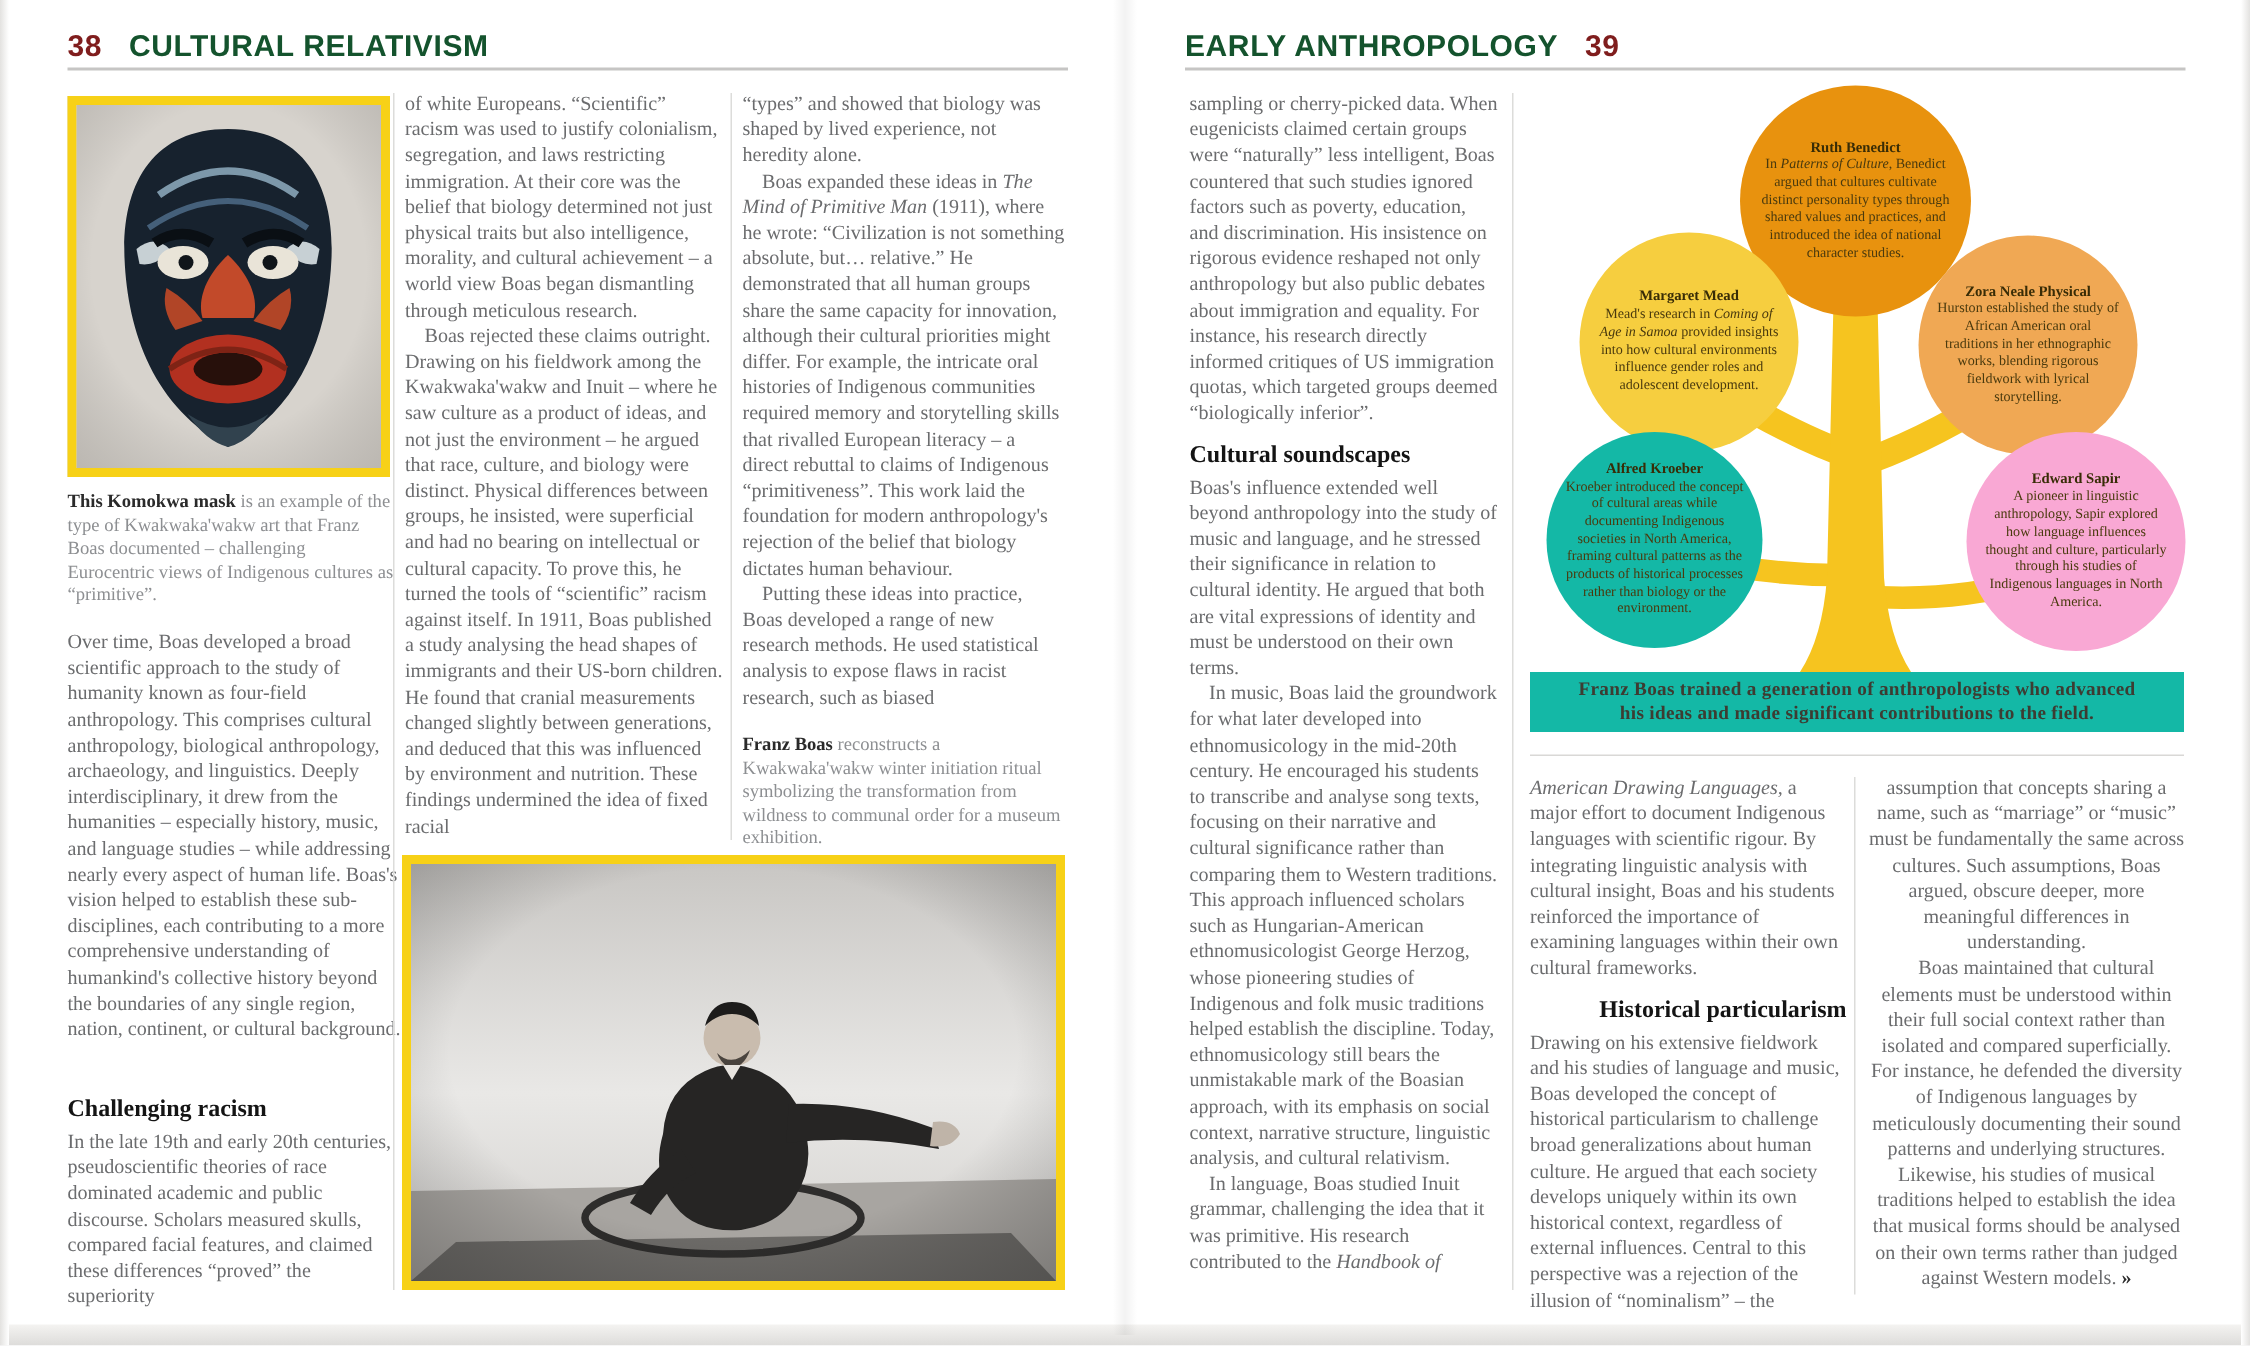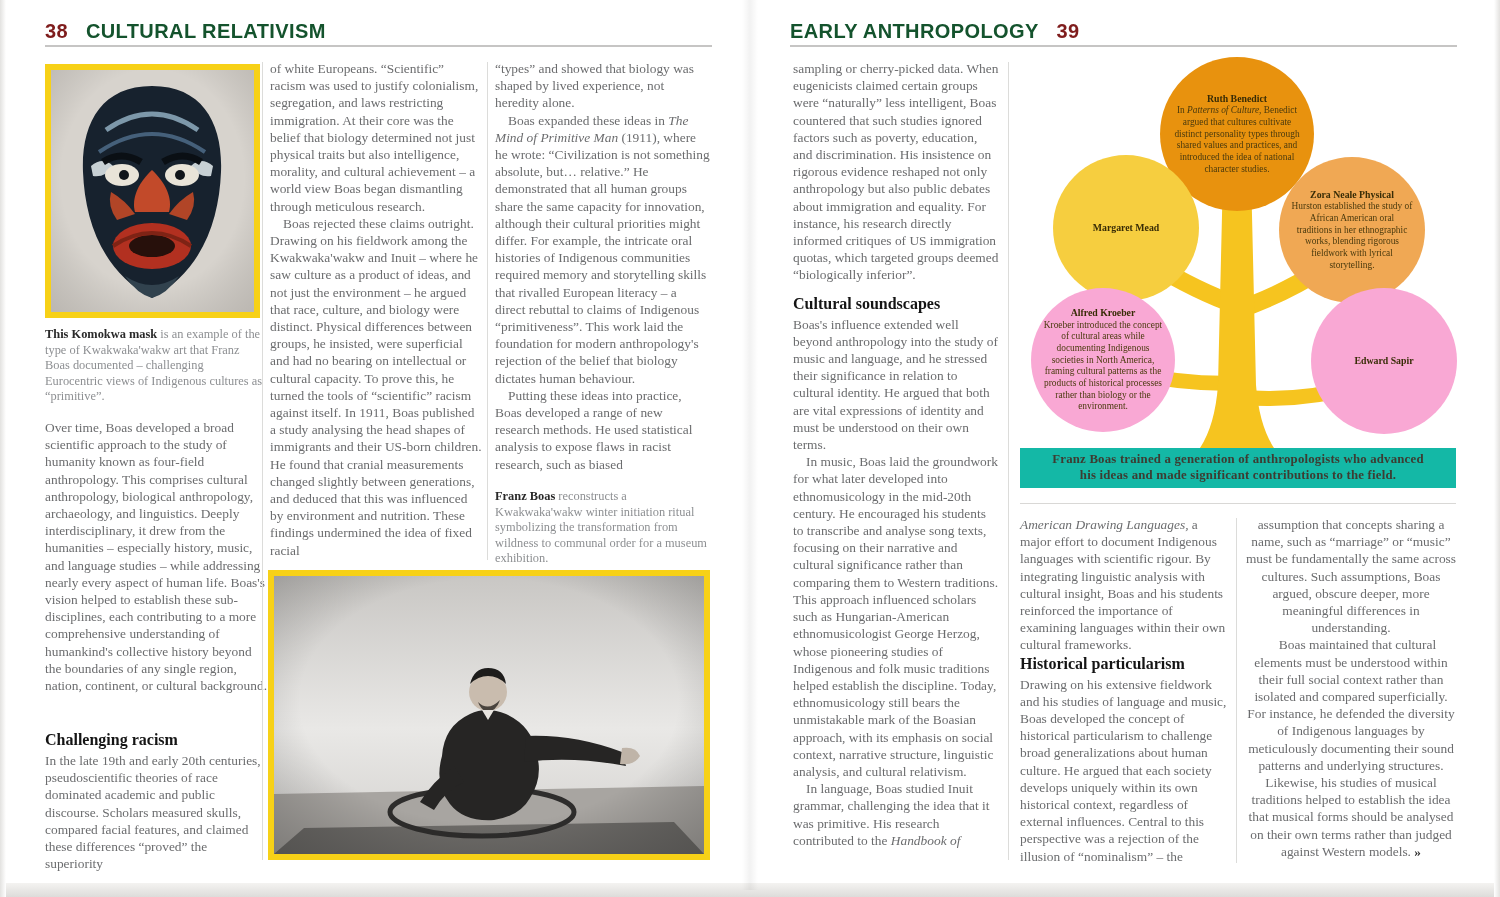--- a/index.html
+++ b/index.html
@@ -191,49 +191,51 @@
 
 <div class="abs circle" style="left:1160px;top:57px;width:154px;height:154px;background:#e8920e;padding:14px;">
   <div class="inner">
     <span class="c-title">Ruth Benedict</span>
     <span><span>In </span><span class="seg-i">Patterns of Culture</span><span>, Benedict argued that cultures cultivate distinct personality types through shared values and practices, and introduced the idea of national character studies.</span></span>
   </div>
 </div>
 <div class="abs circle" style="left:1053px;top:155px;width:146px;height:146px;background:#f6ce3f;padding:12px;">
   <div class="inner">
     <span class="c-title">Margaret Mead</span>
+    <span><span>Mead's research in </span><span class="seg-i">Coming of Age in Samoa</span><span> provided insights into how cultural environments influence gender roles and adolescent development.</span></span>
   </div>
 </div>
 <div class="abs circle" style="left:1279px;top:157px;width:146px;height:146px;background:#f0a854;padding:12px;">
   <div class="inner">
     <span class="c-title">Zora Neale Physical</span>
     <span><span>Hurston established the study of African American oral traditions in her ethnographic works, blending rigorous fieldwork with lyrical storytelling.</span></span>
   </div>
 </div>
-<div class="abs circle" style="left:1031px;top:288px;width:144px;height:144px;background:#f9a8d4;padding:11px;">
+<div class="abs circle" style="left:1031px;top:288px;width:144px;height:144px;background:#14b8a6;padding:11px;">
   <div class="inner">
     <span class="c-title">Alfred Kroeber</span>
     <span><span>Kroeber introduced the concept of cultural areas while documenting Indigenous societies in North America, framing cultural patterns as the products of historical processes rather than biology or the environment.</span></span>
   </div>
 </div>
 <div class="abs circle" style="left:1311px;top:288px;width:146px;height:146px;background:#f9a8d4;padding:12px;">
   <div class="inner">
     <span class="c-title">Edward Sapir</span>
+    <span><span>A pioneer in linguistic anthropology, Sapir explored how language influences thought and culture, particularly through his studies of Indigenous languages in North America.</span></span>
   </div>
 </div>
 
 <div class="abs banner" style="left:1020px;top:448px;width:436px;height:40px;">
   <div class="inner">Franz Boas trained a generation of anthropologists who advanced his ideas and made significant contributions to the field.</div>
 </div>
 
 <div class="abs hrule" style="left:1020px;top:503px;width:436px;"></div>
 
 <div class="abs body-text" style="left:1020px;top:516px;width:211px;">
   <p><span class="seg-i">American Drawing Languages,</span><span> a major effort to document Indigenous languages with scientific rigour. By integrating linguistic analysis with cultural insight, Boas and his students reinforced the importance of examining languages within their own cultural frameworks.</span></p>
-  <h3 class="sec-head" style="">Historical particularism</h3>
+  <h3 class="sec-head" style="margin-top:10px;text-align:right;">Historical particularism</h3>
   <p>Drawing on his extensive fieldwork and his studies of language and music, Boas developed the concept of historical particularism to challenge broad generalizations about human culture. He argued that each society develops uniquely within its own historical context, regardless of external influences. Central to this perspective was a rejection of the illusion of “nominalism” – the</p>
 </div>
 
 <div class="abs vrule" style="left:1236px;top:518px;height:345px;"></div>
 
 <div class="abs body-text" style="left:1245px;top:516px;width:212px;text-align:center;">
   <p>assumption that concepts sharing a name, such as “marriage” or “music” must be fundamentally the same across cultures. Such assumptions, Boas argued, obscure deeper, more meaningful differences in understanding.</p>
   <p class="ind"><span>Boas maintained that cultural elements must be understood within their full social context rather than isolated and compared superficially. For instance, he defended the diversity of Indigenous languages by meticulously documenting their sound patterns and underlying structures. Likewise, his studies of musical traditions helped to establish the idea that musical forms should be analysed on their own terms rather than judged against Western models. </span><span class="seg-b">»</span></p>
 </div>
 

